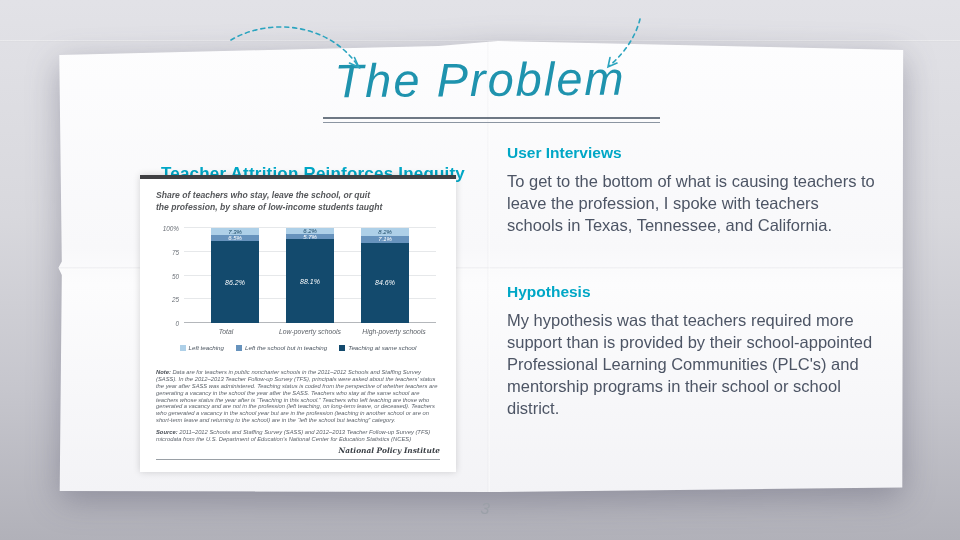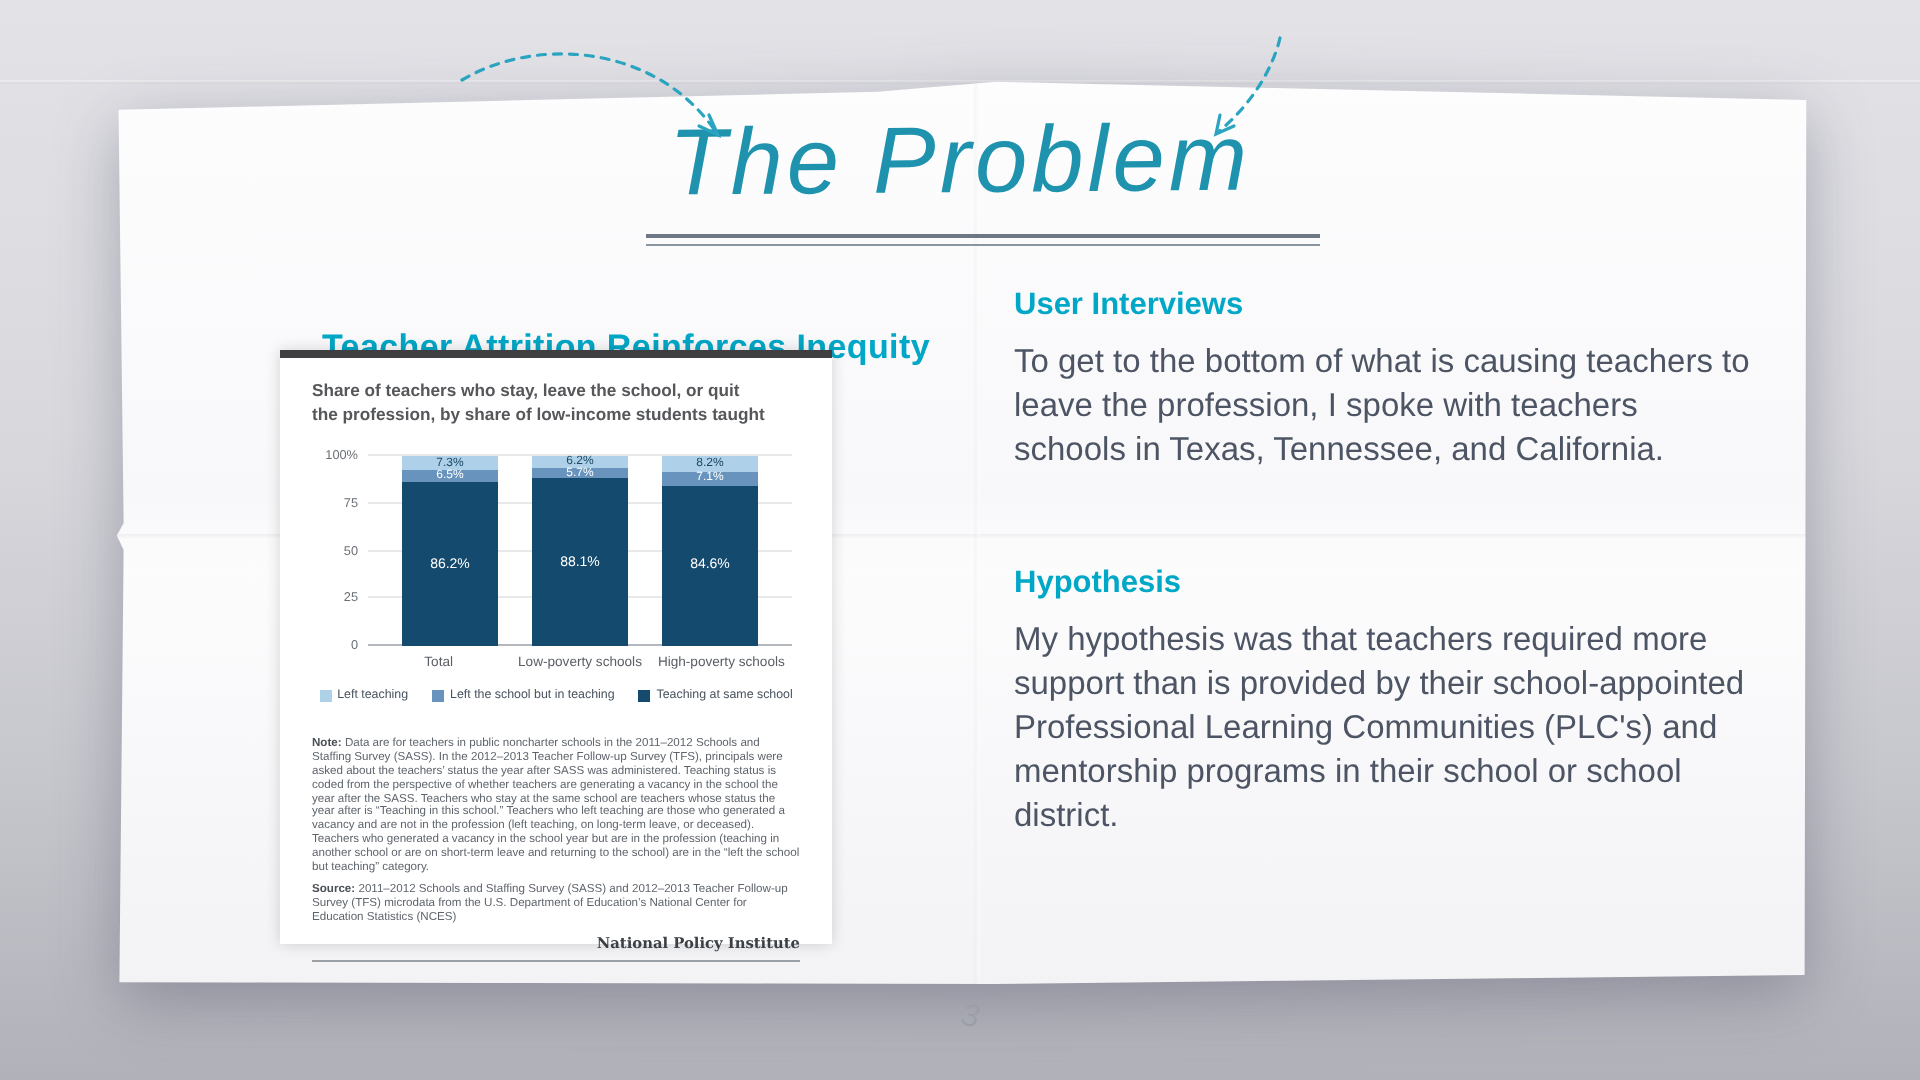--- a/index.html
+++ b/index.html
@@ -29,23 +29,23 @@
   .title-underline .l1{height:2px;background:#55606e;opacity:.85;}
   .title-underline .l2{height:1px;background:#8b95a2;margin-top:3px;}
   svg.arrow{position:absolute;overflow:visible;}
   svg.arrow path{fill:none;stroke:#2ba4bf;stroke-width:1.6;stroke-linecap:round;}
   svg.arrow path.dash{stroke-dasharray:4 4;}
 
   
   .left-heading{position:absolute;left:70px;top:104px;width:370px;text-align:center;
     font-size:17px;font-weight:bold;color:#00a7c6;letter-spacing:.2px;margin-top:20px;}
   .figure{
-    position:absolute;left:82px;top:135px;width:276px;height:297px;background:#ffffff;
+    position:absolute;left:82px;top:135px;width:316px;height:297px;background:#ffffff;
     border-top:4px solid #3f3f42;box-shadow:0 0 7px rgba(0,0,0,.16);
-    padding:11px 16px 0 16px;box-sizing:border-box;
+    padding:11px 16px 0 16px;box-sizing:border-box;font-style:italic;
   }
   .fig-title{font-size:8.6px;font-weight:bold;color:#55575a;line-height:1.35;width:228px;}
   .plot{position:relative;height:95px;margin:15px 4px 0 28px;}
   .gridline{position:absolute;left:0;right:0;height:1px;background:#e6e8ea;}
   .gridline.zero{background:#b4b7bb;}
   .ytick{position:absolute;right:calc(100% + 5px);font-size:6.4px;color:#6b7077;transform:translateY(50%);}
   .bars-row{position:absolute;inset:0;display:flex;justify-content:space-evenly;align-items:flex-end;}
   .bar-col{width:48px;height:100%;display:flex;flex-direction:column;}
   .seg{display:flex;align-items:center;justify-content:center;overflow:visible;}
   .seg-label{font-size:6px;line-height:1;white-space:nowrap;}

